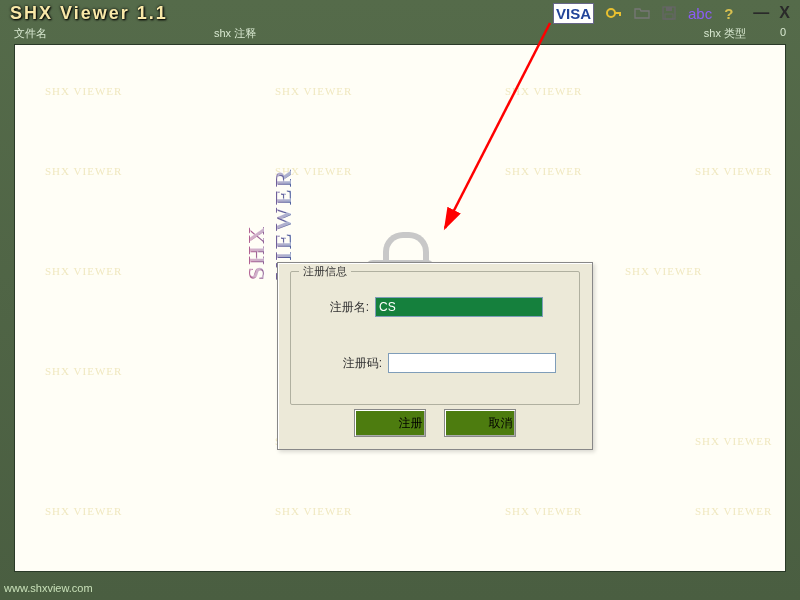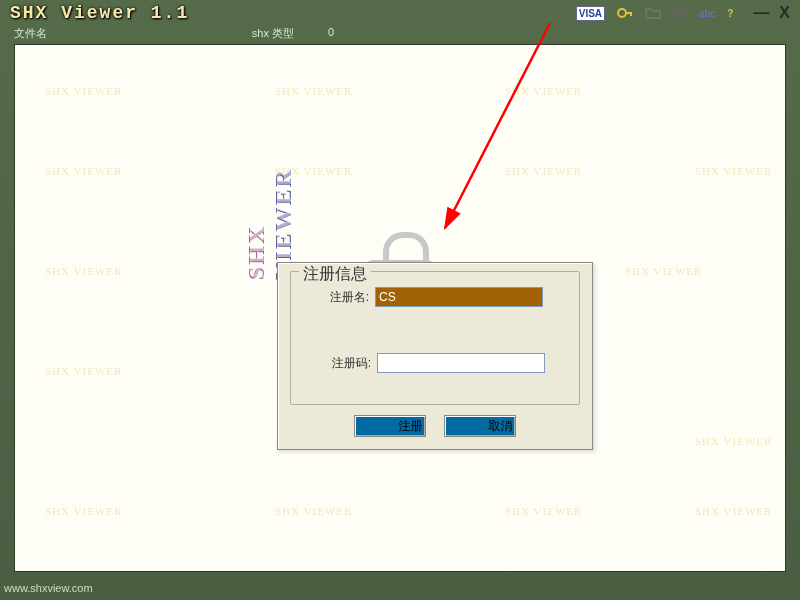--- a/index.html
+++ b/index.html
@@ -12,35 +12,35 @@
   overflow: hidden;
 }
 .titlebar {
   height: 26px;
   display: flex;
   align-items: center;
   padding: 0 10px;
   color: #f4e6b0;
 }
 .app-title {
-  font-family: Liberation Mono, monospace;
+  font-family: Liberation Sans, sans-serif;
   font-size: 18px;
   letter-spacing: 2px;
   color: #f8e8a8;
   text-shadow: 0 0 3px #000, 1px 1px 2px #000;
   font-weight: bold;
 }
 .titlebar-spacer { flex: 1; }
 .toolbar-icons {
   display: flex;
   gap: 12px;
   align-items: center;
   margin-right: 20px;
 }
-.toolbar-icons span { cursor: pointer; font-size: 10px; display:inline-flex; align-items:center; }
+.toolbar-icons span { cursor: pointer; font-size: 15px; display:inline-flex; align-items:center; }
 .window-controls {
   display: flex;
   gap: 10px;
   font-size: 16px;
   font-weight: bold;
   color: #2a2a2a;
 }
 .window-controls span { cursor: pointer; }
 .column-header {
   height: 18px;
@@ -130,21 +130,21 @@
   position: absolute;
   left: 12px; top: 8px; right: 12px; bottom: 44px;
   border: 1px solid #b0b0a0;
   border-radius: 2px;
 }
 .groupbox-title {
   position: absolute;
   top: -8px; left: 8px;
   background: #ece9d8;
   padding: 0 4px;
-  font-size: 16px;
+  font-size: 11px;
   color: #333;
 }
 .form-row {
   position: absolute;
   display: flex;
   align-items: center;
   height: 22px;
 }
 .form-row label {
   width: 56px;
@@ -155,38 +155,38 @@
 }
 .form-row input {
   width: 168px;
   height: 20px;
   border: 1px solid #7f9db9;
   background: #fff;
   font-size: 12px;
   padding: 0 3px;
 }
 .form-row input.selected {
-  background: #a16207;
+  background: #15803d;
   color: #fff;
 }
-.row1 { left: 22px; top: 14px; }
+.row1 { left: 22px; top: 24px; }
 .row2 { left: 22px; top: 50px; }
-.row3 { left: 24px; top: 80px; }
+.row3 { left: 35px; top: 80px; }
 .dialog-buttons {
   position: absolute;
   bottom: 12px;
   left: 0; right: 0;
   display: flex;
   justify-content: center;
   gap: 18px;
 }
 .dialog-buttons button {
   width: 72px;
-  height: 22px;
-  background: #0369a1;
+  height: 28px;
+  background: #4d7c0f;
   border: 1px solid #888;
   box-shadow: inset 1px 1px 0 #fff, inset -1px -1px 0 #aaa;
   font-size: 12px;
   cursor: pointer;
   padding-left: 41px;
 }
 .arrow {
   position: absolute;
   pointer-events: none;
 }
@@ -234,20 +234,21 @@
     <span class="icon-help">?</span>
   </div>
   <div class="window-controls">
     <span>—</span>
     <span>X</span>
   </div>
 </div>
 
 <div class="column-header">
   <div class="col1">文件名</div>
+  <div class="col2">shx 注释</div>
   <div class="col3">shx 类型</div>
   <div class="col4">0</div>
 </div>
 
 <div class="content-area">
   <span class="watermark" style="left:30px; top:40px">SHX VIEWER</span>
   <span class="watermark" style="left:260px; top:40px">SHX VIEWER</span>
   <span class="watermark" style="left:490px; top:40px">SHX VIEWER</span>
   <span class="watermark" style="left:30px; top:120px">SHX VIEWER</span>
   <span class="watermark" style="left:260px; top:120px">SHX VIEWER</span>

